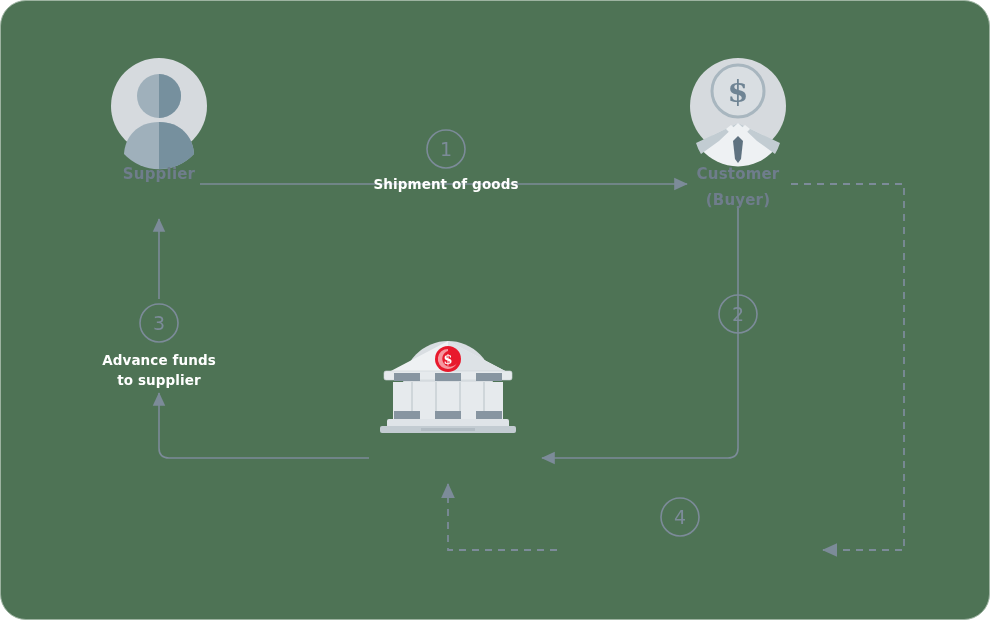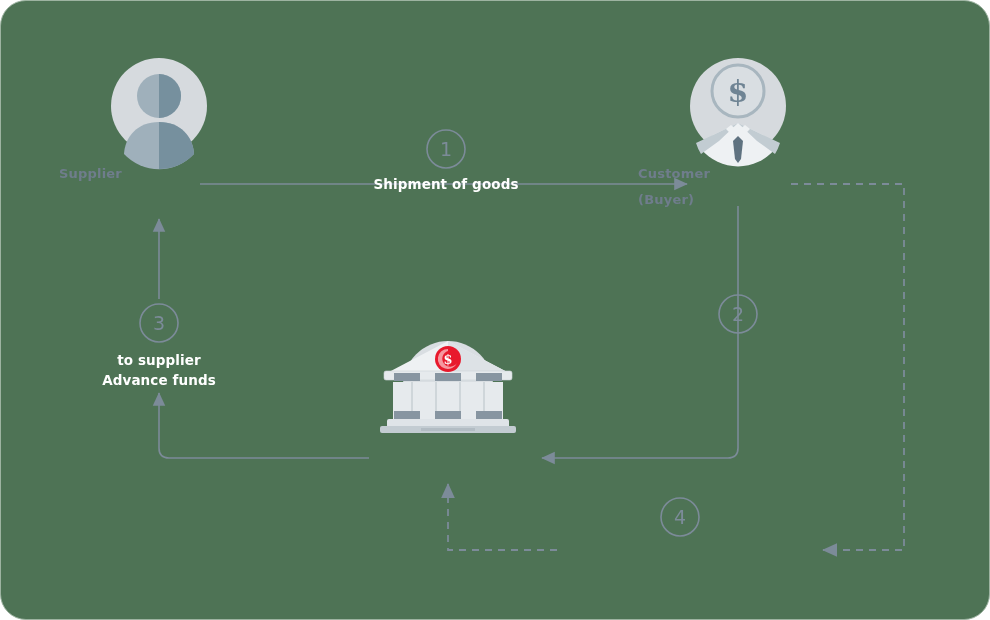--- a/index.html
+++ b/index.html
@@ -20,23 +20,24 @@
   }
   #diagram-svg {
     position: absolute;
     left: 0;
     top: 0;
     width: 990px;
     height: 620px;
   }
   .node-label {
     position: absolute;
+    text-align: center;
     color: #6f7d8c;
     font-weight: bold;
-    font-size: 13px;
+    font-size: 15px;
     line-height: 26px;
     letter-spacing: .2px;
     white-space: nowrap;
   }
   .step-label {
     position: absolute;
     text-align: center;
     color: #ffffff;
     font-weight: bold;
     font-size: 13.5px;
@@ -143,18 +144,18 @@
 
 
   <div class="step-label" style="left:345px; top:173px; width:200px;">
     <div>Shipment of goods</div>
   </div>
 
   <div class="step-label" style="left:637px; top:340px; width:200px;">
   </div>
 
   <div class="step-label" style="left:58px; top:349px; width:200px;">
+    <div>Advance funds</div>
     <div>to supplier</div>
-    <div>Advance funds</div>
   </div>
 
 
 </div>
 
 </body></html>

